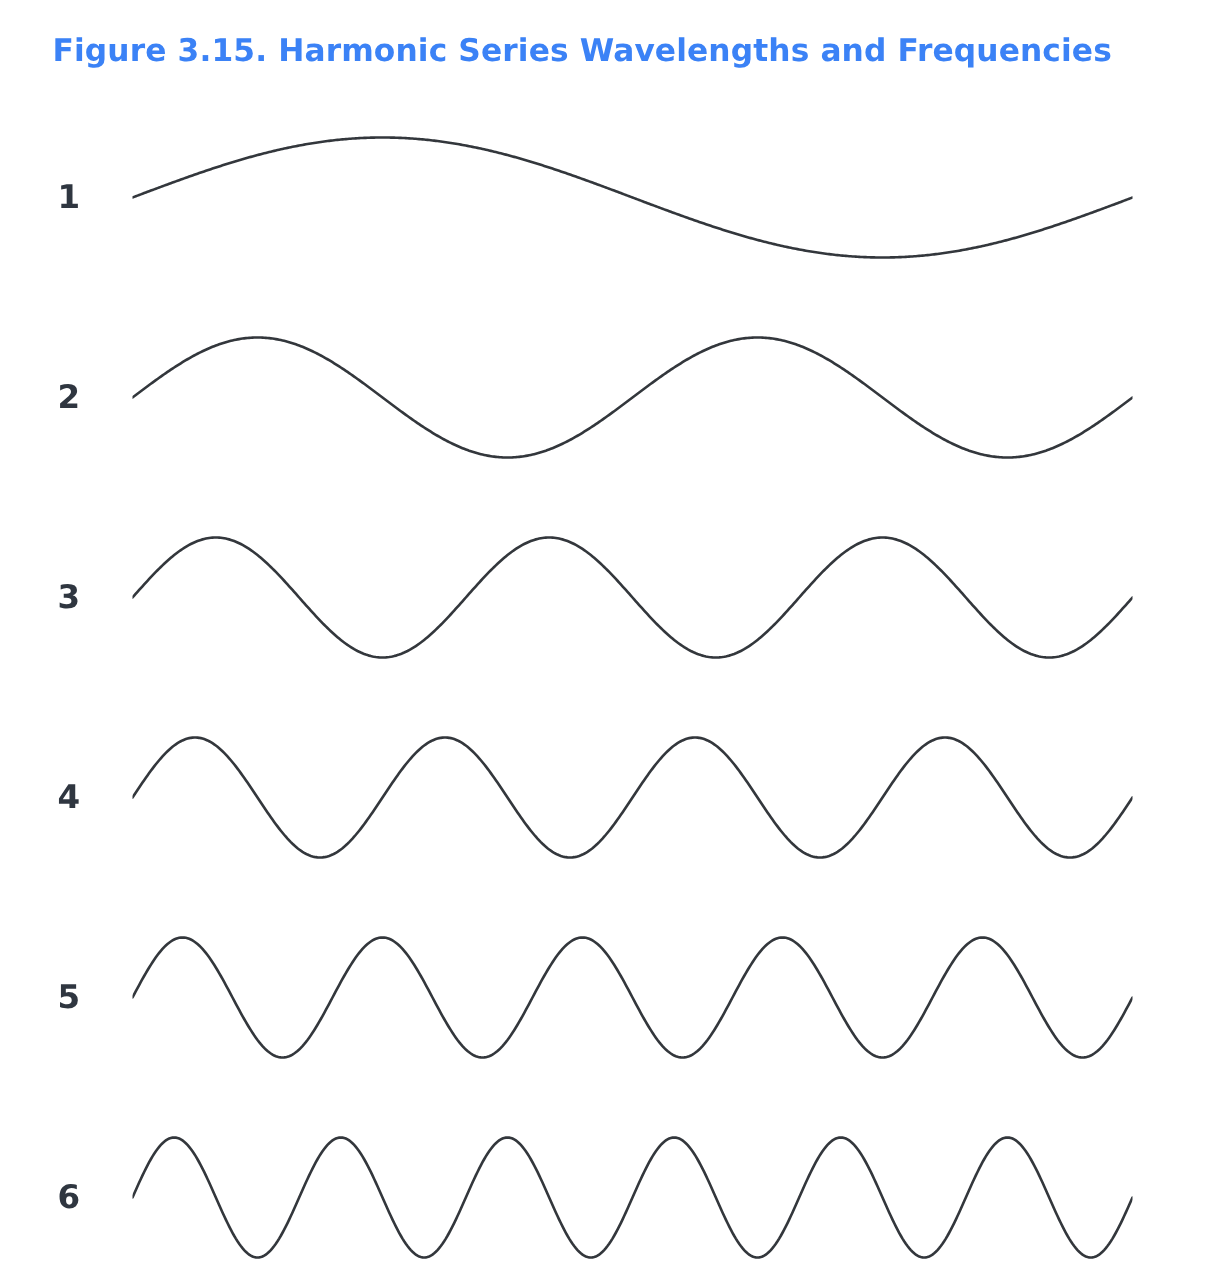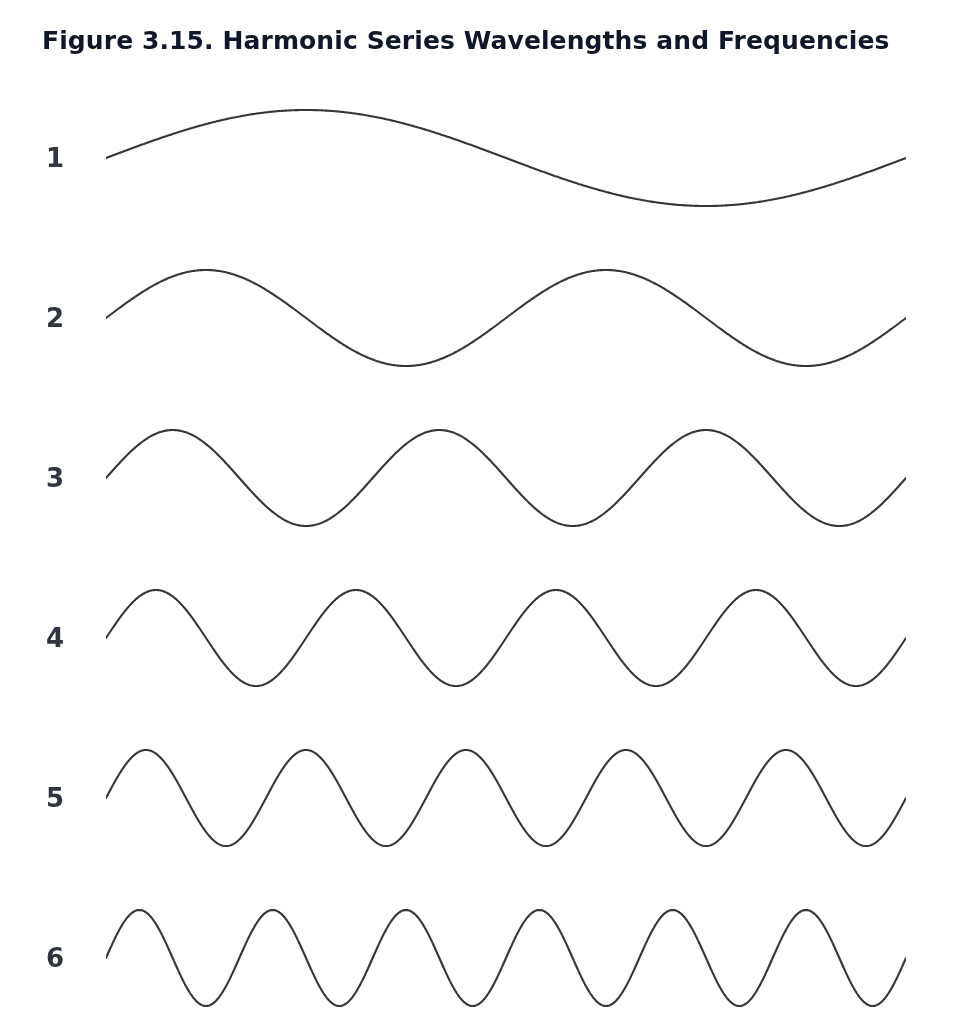--- a/index.html
+++ b/index.html
@@ -19,21 +19,21 @@
     width: 974px;
     height: 1020px;
     background: #ffffff;
   }
   .figure-title {
     position: absolute;
     left: 42px;
     top: 26px;
     font-size: 25px;
     font-weight: 700;
-    color: #0f172a;
+    color: #3b82f6;
     letter-spacing: 0.1px;
     white-space: nowrap;
   }
   .waves {
     position: absolute;
     left: 0;
     top: 78px;
     width: 974px;
     height: 942px;
   }

